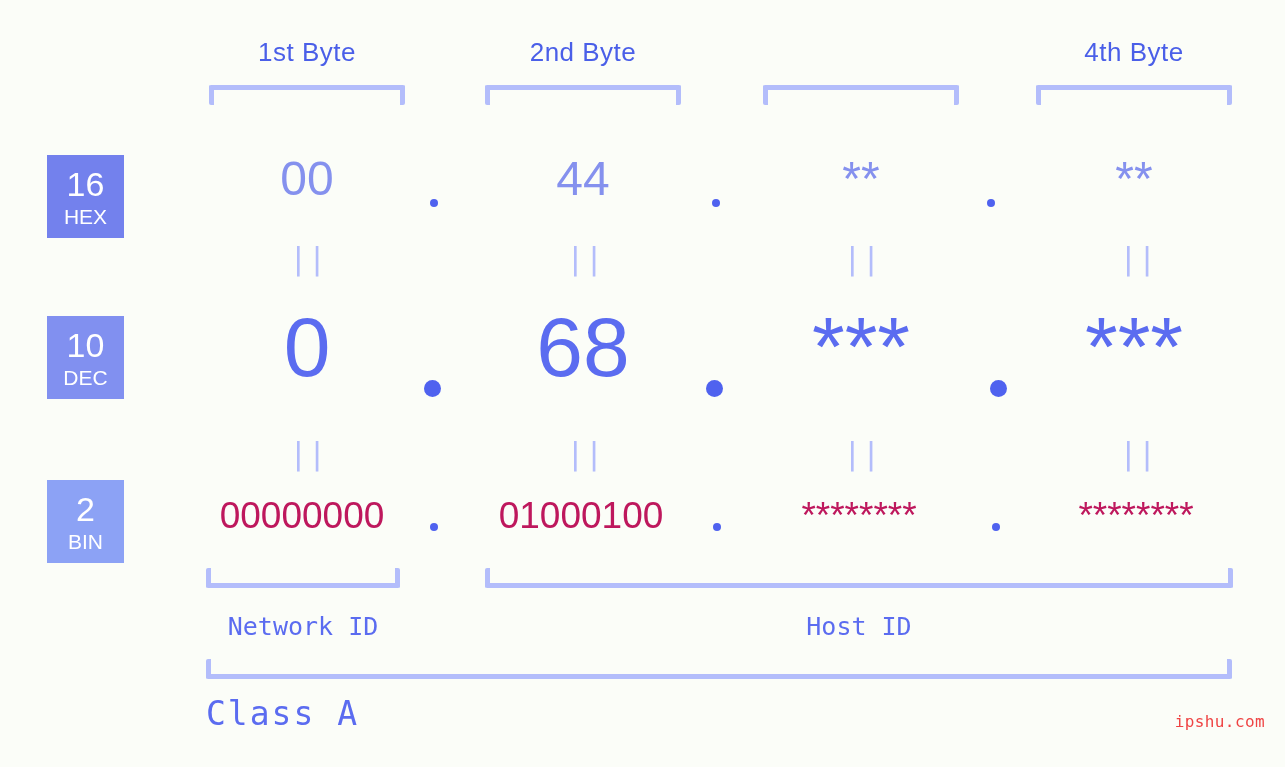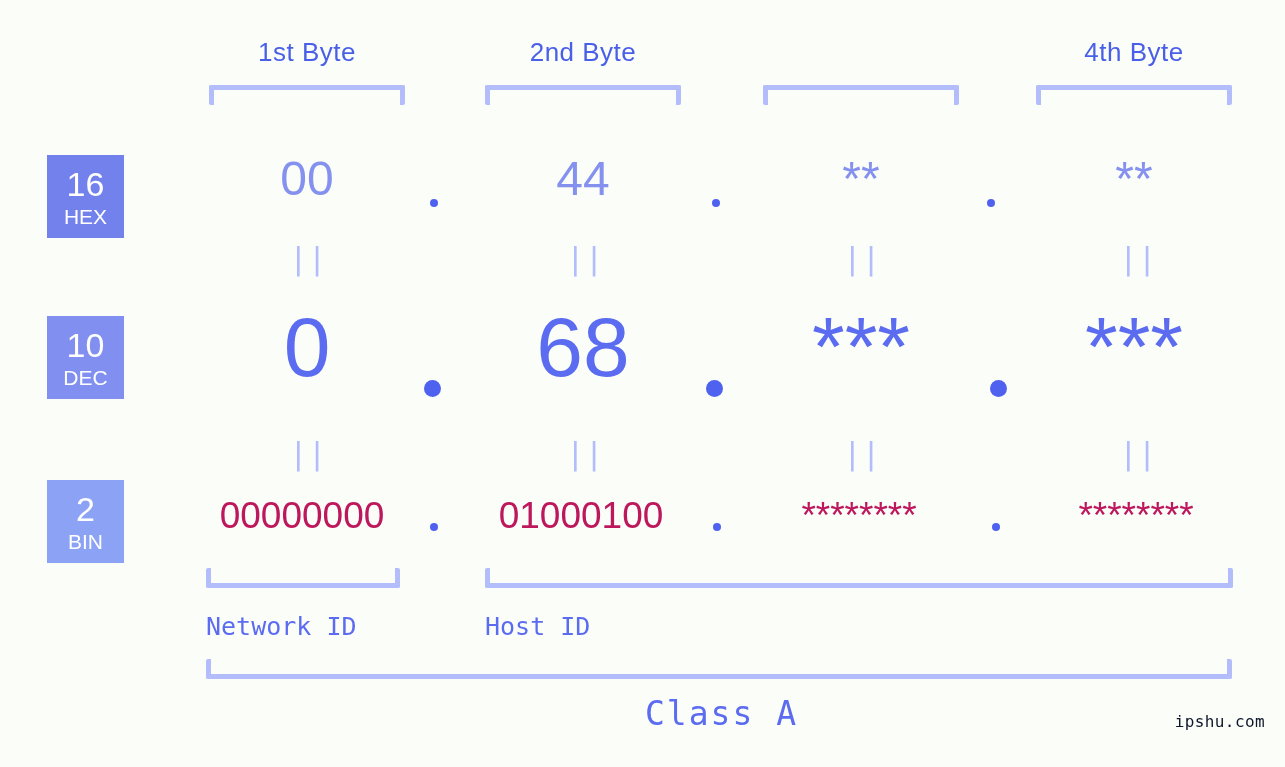--- a/index.html
+++ b/index.html
@@ -128,48 +128,49 @@
   }
   .eq-row1 { top: 243px; }
   .eq-row2 { top: 438px; }
 
   
   .id-caption {
     position: absolute;
     top: 611px;
     height: 32px;
     line-height: 32px;
+    text-align: center;
     font-family: "DejaVu Sans Mono", monospace;
     font-size: 25px;
     color: #5b6cf0;
     white-space: nowrap;
   }
 
   
   .class-caption {
     position: absolute;
     top: 694px;
     left: 206px;
     width: 1031px;
-    text-align: center;
+    text-align: left;
     font-family: "DejaVu Sans Mono", monospace;
     font-size: 33px;
     color: #5b6cf0;
     letter-spacing: 2px;
     white-space: nowrap;
   }
 
   
   .watermark {
     position: absolute;
     right: 20px;
     top: 712px;
     font-family: "DejaVu Sans Mono", monospace;
     font-size: 16px;
-    color: #0f172a;
+    color: #ef4444;
     letter-spacing: 0.4px;
   }
 </style>
 </head>
 <body>
 
 <div id="stage">
 
   <div class="byte-label" style="left:209px; width:196px;">1st Byte</div>
   <div class="byte-label" style="left:485px; width:196px;">2nd Byte</div>

